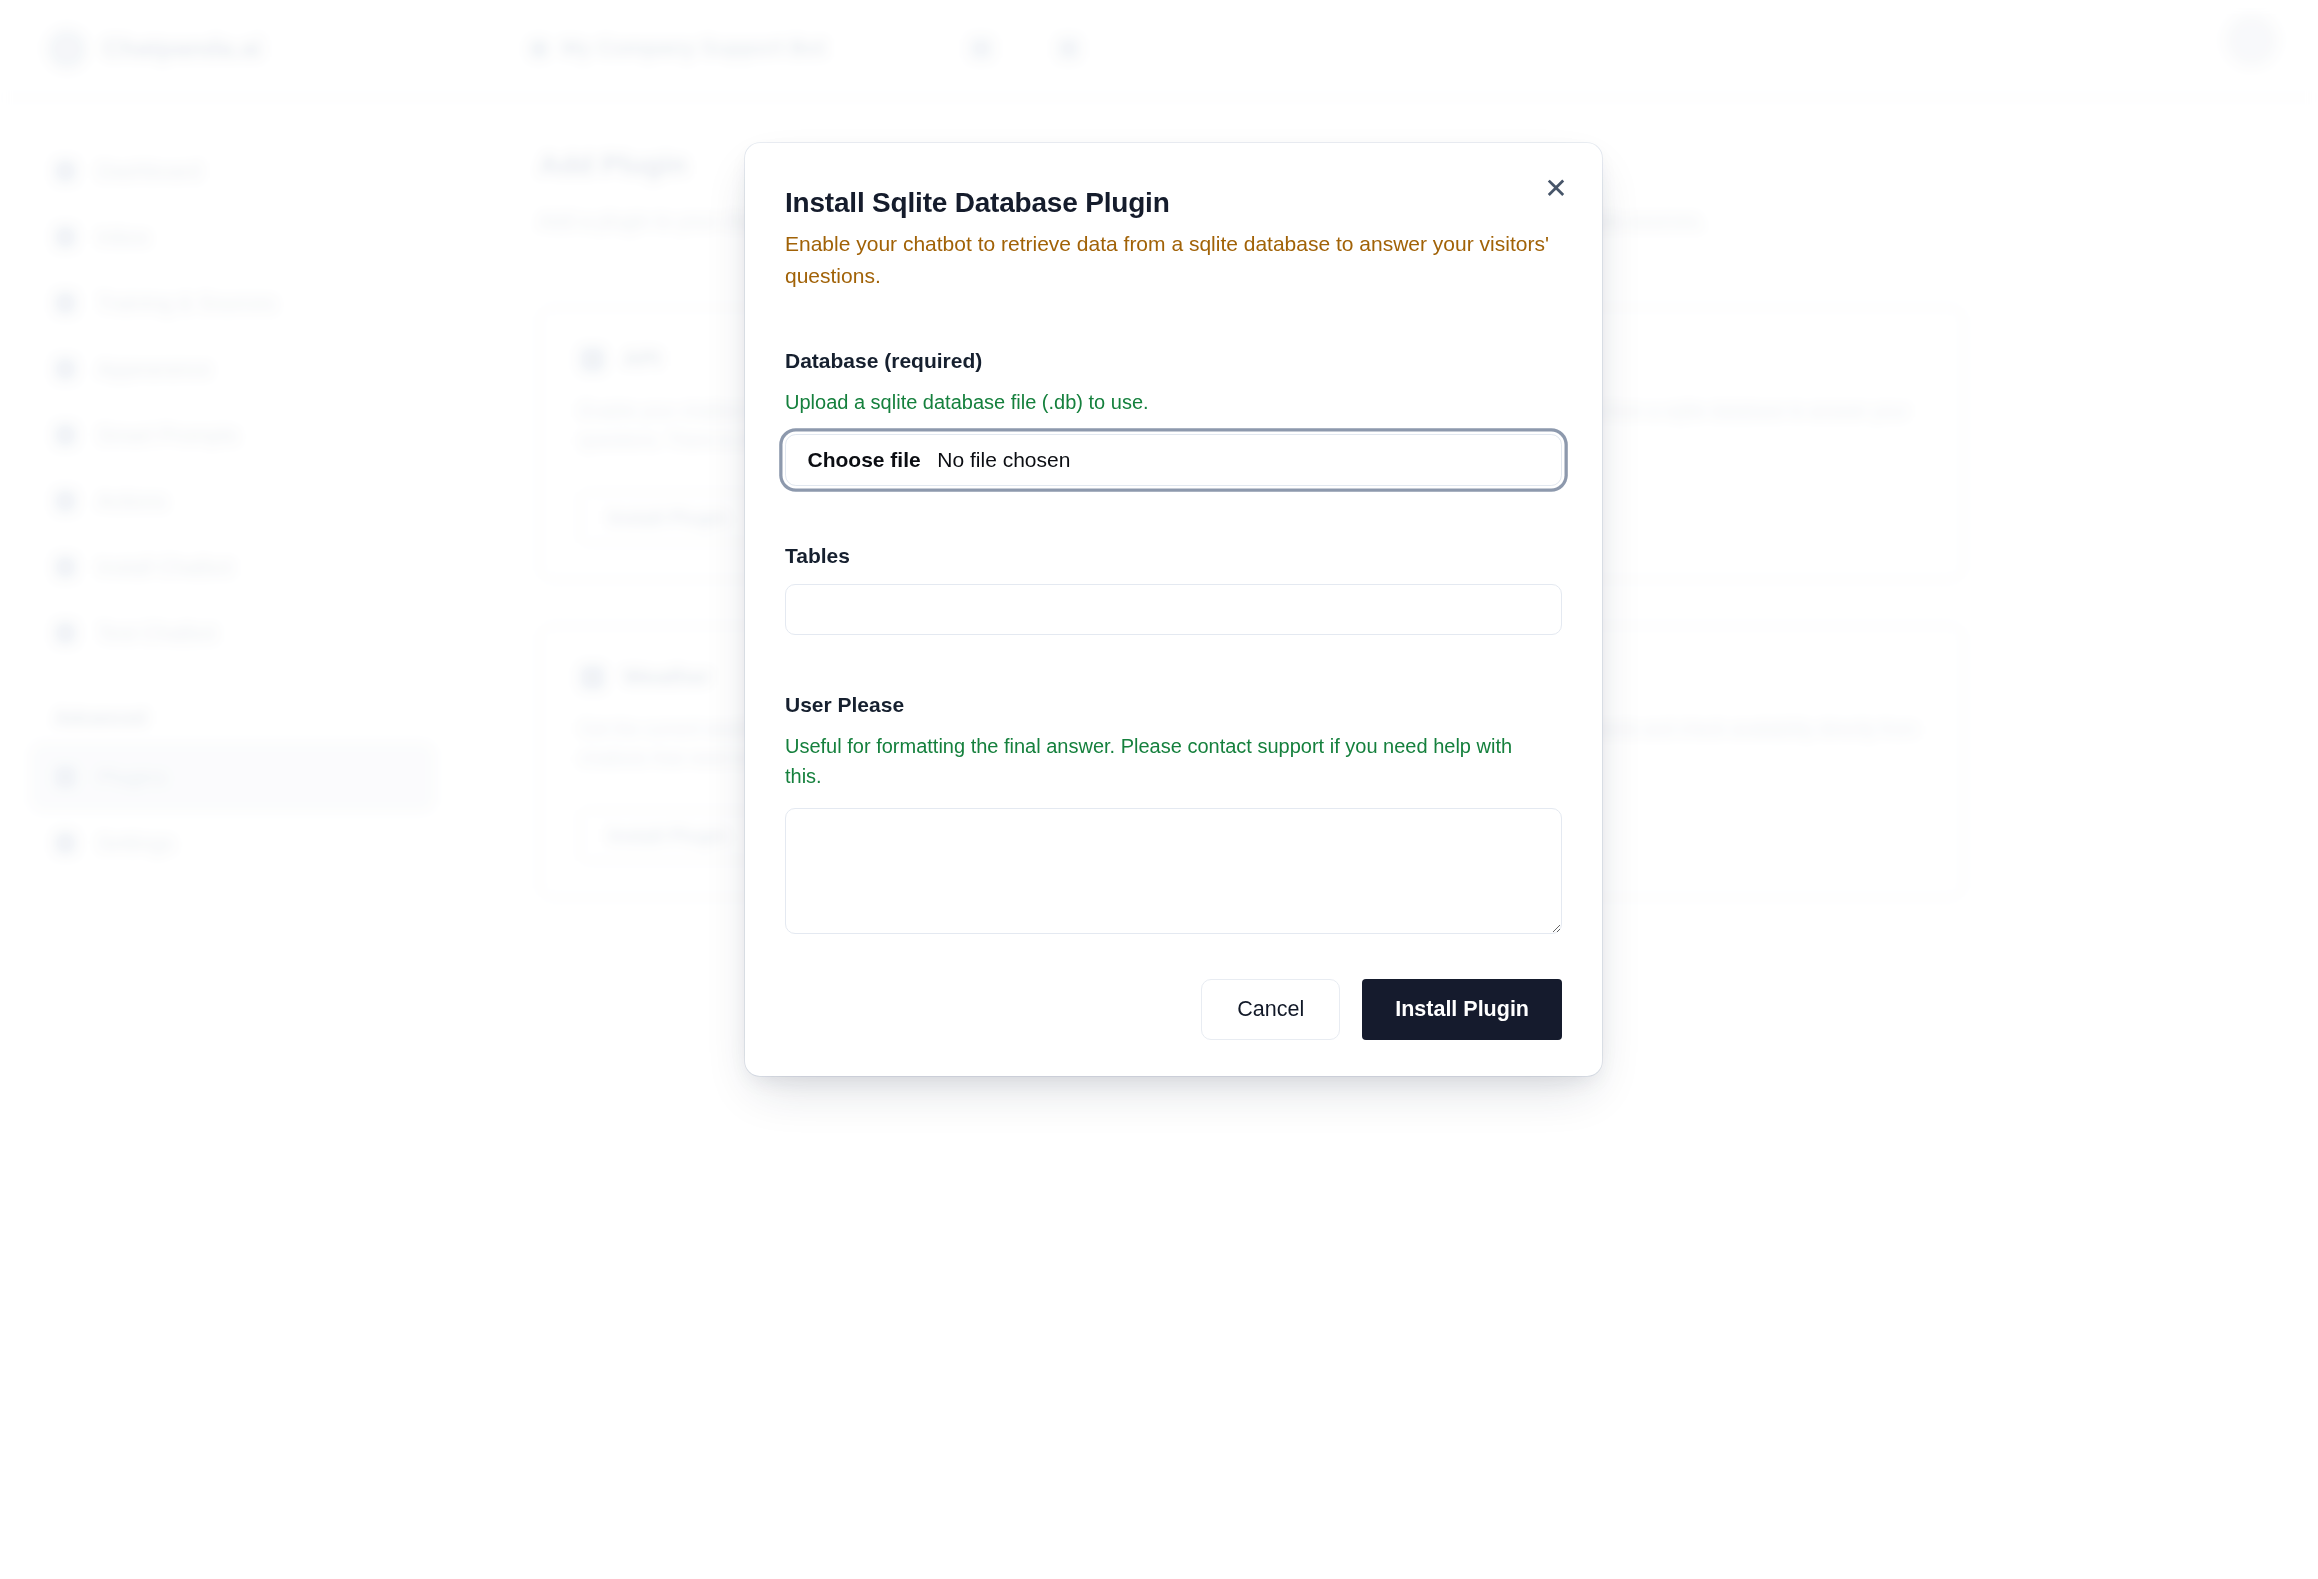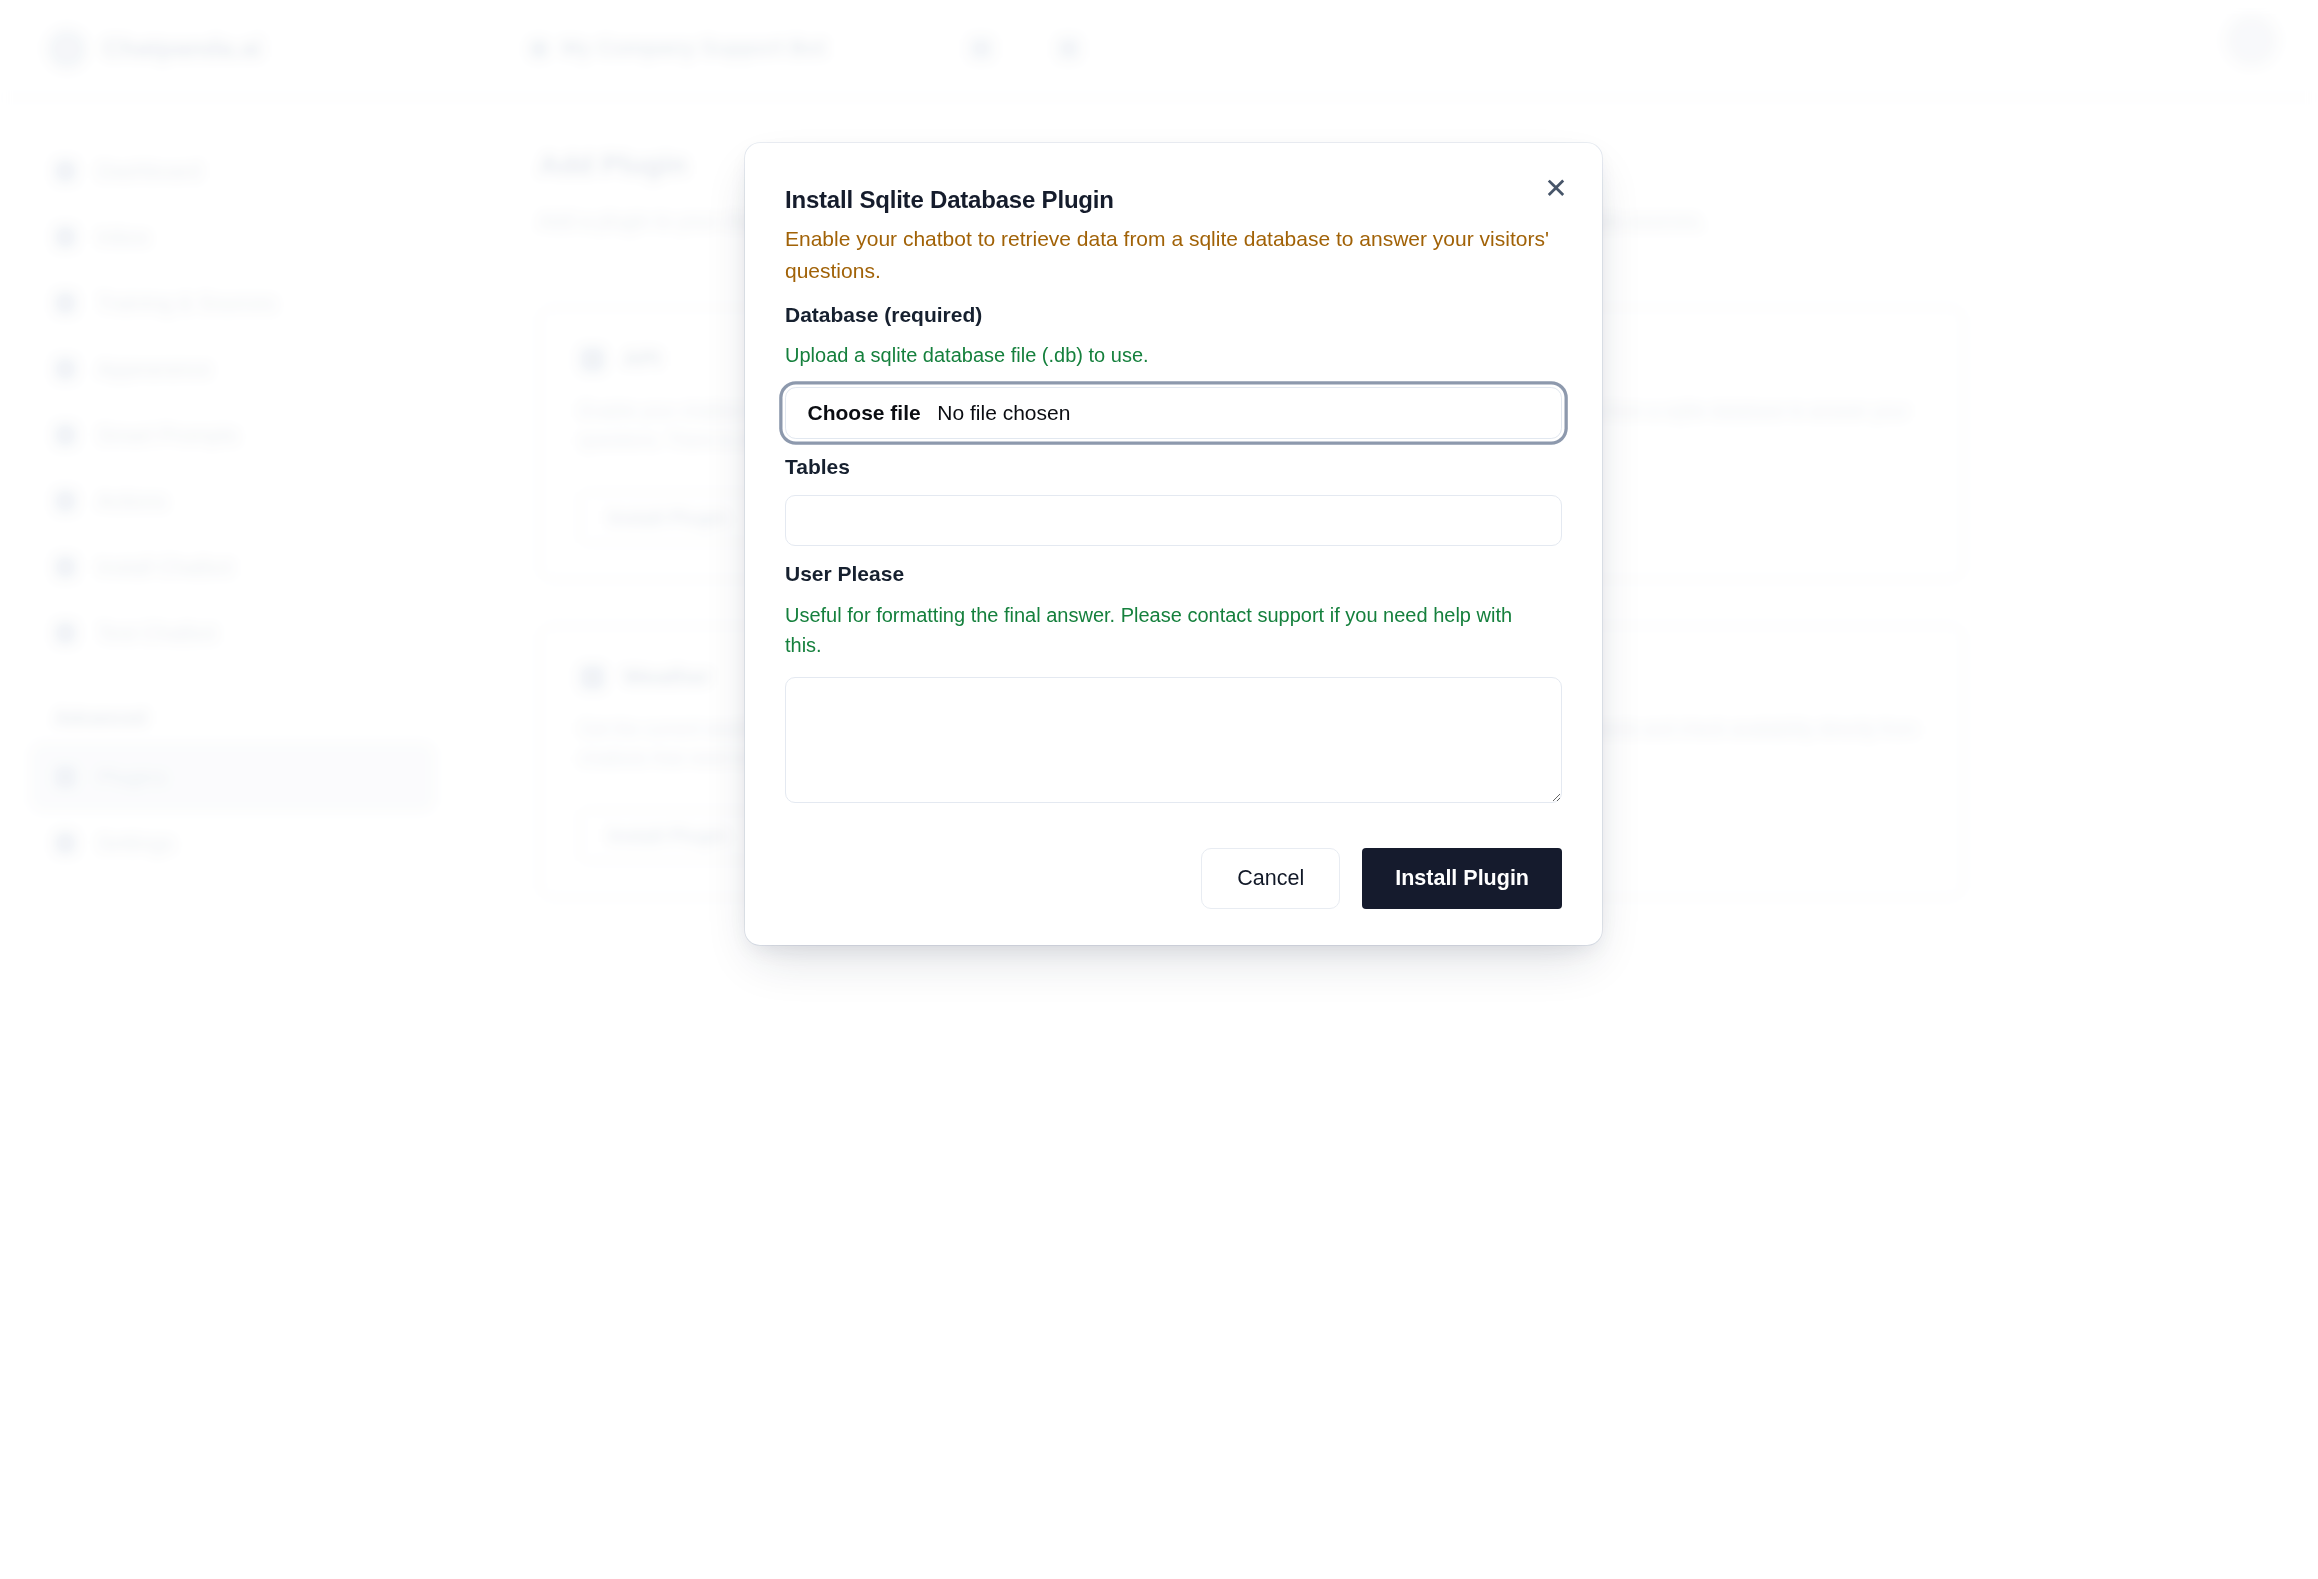--- a/index.html
+++ b/index.html
@@ -160,35 +160,35 @@
     display: flex; align-items: center; justify-content: center;
     background: none; border: none;
     cursor: pointer;
     color: #475569;
     font-size: 28px;
     line-height: 1;
     font-family: "Liberation Sans", sans-serif;
   }
 
   .modal-title {
-    font-size: 24px;
+    font-size: 28px;
     font-weight: 700;
     color: #151c2c;
     letter-spacing: -0.2px;
     line-height: 1.2;
   }
   .modal-subtitle {
     margin-top: 8px;
     font-size: 21px;
     color: #a16207;
     line-height: 1.52;
     max-width: 771px;
   }
 
-  .field { margin-top: 16px; }
+  .field { margin-top: 58px; }
   .field-label {
     font-size: 21px;
     font-weight: 700;
     color: #16202f;
   }
   .field-help {
     margin-top: 13.3px;
     font-size: 20px;
     color: #15803d;
     line-height: 1.52;

